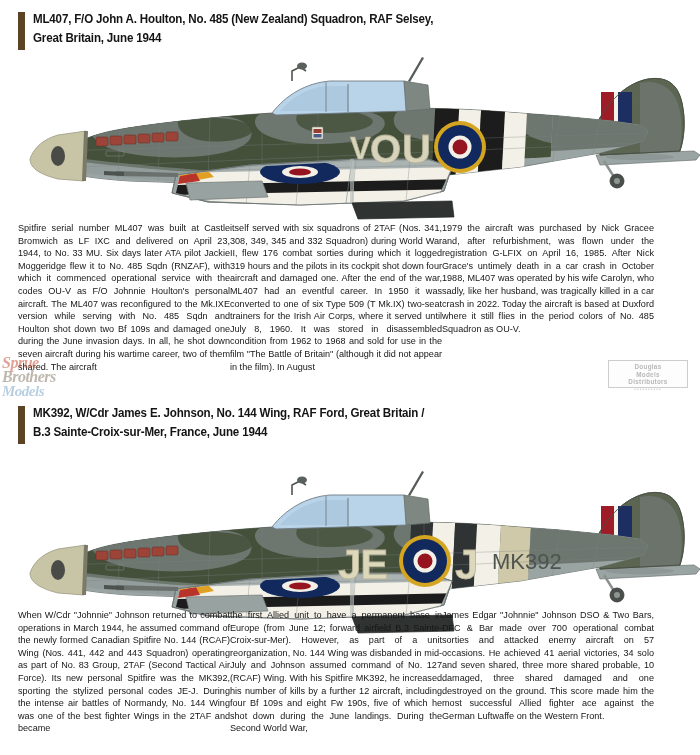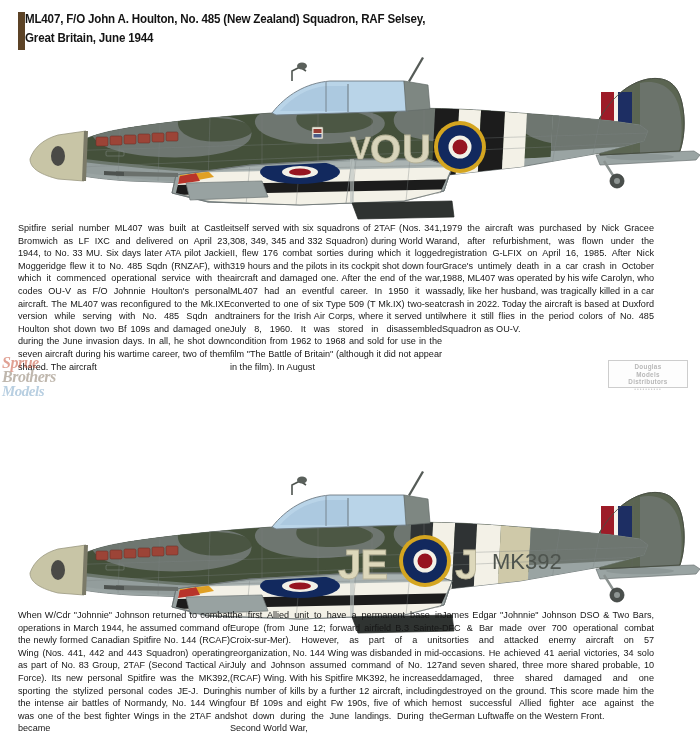--- a/index.html
+++ b/index.html
@@ -4,21 +4,21 @@
 <style>
   html,body{margin:0;padding:0;}
   body{
     width:700px;height:755px;background:#ffffff;
     font-family:"Liberation Sans", sans-serif;
     color:#1a1a1a;overflow:hidden;position:relative;
   }
   .page{position:relative;width:700px;height:755px;}
 
   
-  .heading{display:flex;align-items:flex-start;}
+  .heading{display:flex;align-items:flex-start;gap:8px;}
   .heading .bar{
     width:7px;height:38px;background:#5c4326;flex:0 0 auto;margin-top:2px;
   }
   .heading .htext{
     font-family:"Liberation Sans", sans-serif;
     font-weight:bold;font-size:12.6px;line-height:19px;
     letter-spacing:-0.2px;color:#141414;
     transform:scaleX(0.92);transform-origin:left top;
   }
   .heading .hline{display:block;white-space:nowrap;}
@@ -240,20 +240,29 @@
 
   <div class="wm-douglas">
     <div class="dwrap">
       <div class="dl">Douglas</div>
       <div class="dl">Models</div>
       <div class="dl">Distributors</div>
       <div class="dots">••••••••••</div>
     </div>
   </div>
 
+  <div style="position:absolute;left:18px;top:404px;">
+    <div class="heading">
+      <div class="bar"></div>
+      <div class="htext">
+        <span class="hline">MK392, W/Cdr James E. Johnson, No. 144 Wing, RAF Ford, Great Britain /</span>
+        <span class="hline">B.3 Sainte-Croix-sur-Mer, France, June 1944</span>
+      </div>
+    </div>
+  </div>
 
   <div class="profile" style="position:absolute;left:0;top:469px;">
     <svg width="700" height="175" viewBox="0 0 700 175" xmlns="http://www.w3.org/2000/svg">
       <defs>
         <clipPath id="fus2">
             <path d="M56,108 C62,92 86,80 122,74 C170,66 250,58 330,55 C400,52 452,53 492,56 L560,61 L612,66 L640,70 L648,76 L644,86 L600,98 L520,112 L430,122 L330,128 L220,129 L130,126 C84,123 58,118 56,108 Z"></path>
           </clipPath>
         <clipPath id="wing2">
             <path d="M180,120 L250,112 L360,106 L430,106 L452,112 L440,138 L404,146 L300,150 L210,146 L176,138 Z"></path>
           </clipPath>

